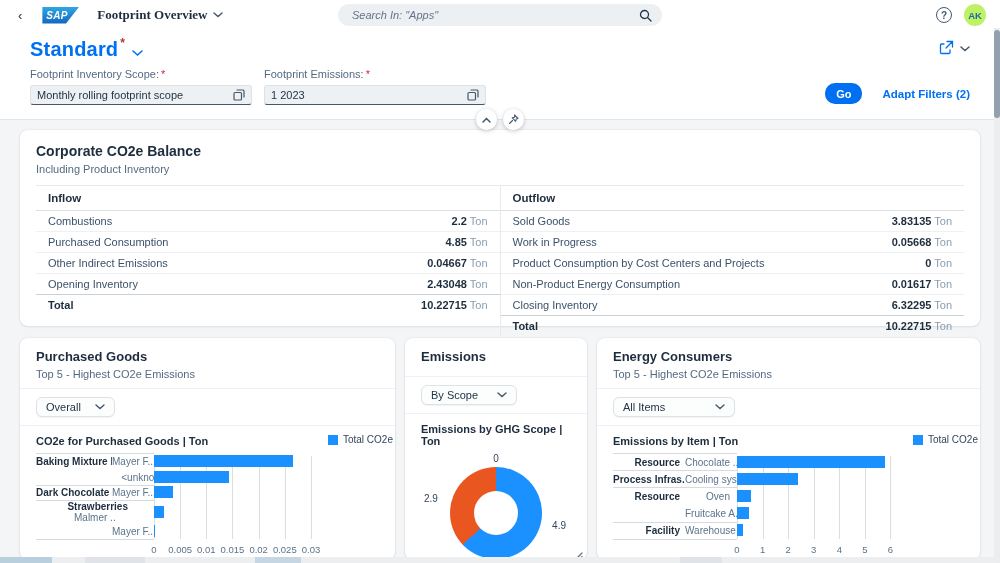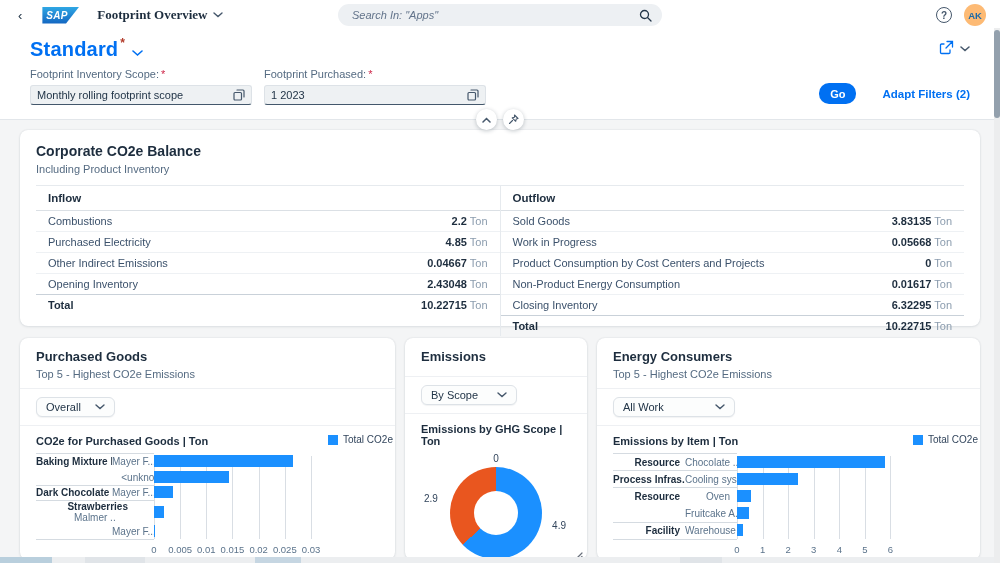--- a/index.html
+++ b/index.html
@@ -15,38 +15,38 @@
   .sap-logo span { color:#fff; font-style:italic; font-weight:bold; font-size:10px; padding-left:4px; letter-spacing:.3px; }
   .app-title { margin-left:18px; font-size:13px; font-weight:700; color:#1d2d3e; display:flex; align-items:center; gap:6px; cursor:pointer;font-family:Liberation Serif, serif; }
   .chev { color:#46586c; display:inline-flex; }
   .search-pill { position:absolute; left:50%; top:4px; transform:translateX(-50%); width:324px; height:22px;
                  background:#edf0f3; border-radius:11px; display:flex; align-items:center; padding:0 10px 0 14px; }
   .search-pill input { flex:1; border:none; background:transparent; outline:none; font-size:11px; color:#223548; font-family:"Liberation Sans",sans-serif; }
   .search-pill input::placeholder { font-style:italic; color:#62738a; }
   .hdr-right { margin-left:auto; display:flex; align-items:center; gap:12px; }
   .help-icon { width:16px; height:16px; border:1.4px solid #46586c; border-radius:50%; font-size:10px; font-weight:700;
                color:#46586c; display:flex; align-items:center; justify-content:center; cursor:pointer; }
-  .avatar { width:22px; height:22px; border-radius:50%; background:#fdba74; color:#1b6aa8; font-size:9.5px; font-weight:700;
+  .avatar { width:22px; height:22px; border-radius:50%; background:#bef264; color:#1b6aa8; font-size:9.5px; font-weight:700;
             display:flex; align-items:center; justify-content:center; cursor:pointer; }
 
   .variant-bar { display:flex; align-items:center; padding:4px 30px 0 30px; height:34px; }
   .variant-title { font-size:20px; font-weight:800; color:#0070f2; letter-spacing:.2px; cursor:pointer; display:flex; align-items:flex-start; gap:2px; }
   .variant-dirty { font-size:12px; color:#b23b2a; margin-top:-2px; }
   .variant-chev { color:#0070f2; margin:8px 0 0 7px; }
   .variant-actions { margin-left:auto; display:flex; align-items:center; gap:6px; color:#0070f2; cursor:pointer; }
 
   .filter-bar { display:flex; align-items:flex-end; padding:4px 30px 14px 30px; }
   .filter-group { width:222px; margin-right:12px; }
   .filter-label { font-size:11px; color:#556b82; margin-bottom:5px; }
   .req { color:#ce2749; margin-left:2px; }
   .filter-input { display:flex; align-items:center; height:20px; background:#eef1f3; border:1px solid #dde2e7;
                   border-bottom:1px solid #43576b; border-radius:3px; padding:0 6px; }
   .filter-input input { flex:1; border:none; background:transparent; outline:none; font-size:11px; color:#223548; font-family:"Liberation Sans",sans-serif; }
   .vh-icon { color:#46586c; display:inline-flex; cursor:pointer; }
-  .filter-actions { margin-left:auto; display:flex; align-items:center; gap:26px; padding-bottom:1px; }
+  .filter-actions { margin-left:auto; display:flex; align-items:center; gap:20px; padding-bottom:1px; }
   .go-btn { background:#0070f2; color:#fff; font-size:11px; font-weight:700; border:none; border-radius:10px;
             height:21px; padding:0 11px; cursor:pointer; font-family:"Liberation Sans",sans-serif; }
   .adapt-link { color:#0070f2; font-size:11.5px; font-weight:700; cursor:pointer; }
 
   .filter-edge { position:relative; border-top:1px solid #e2e6ea; height:0; }
   .edge-btns { position:absolute; left:50%; top:-11px; transform:translateX(-50%); display:flex; gap:6px; }
   .edge-btn { width:21px; height:21px; border-radius:50%; background:#fff; box-shadow:0 1px 4px rgba(27,45,62,.28);
               display:flex; align-items:center; justify-content:center; color:#46586c; cursor:pointer; }
 
   
@@ -180,21 +180,21 @@
         <input value="Monthly rolling footprint scope" style="">
         <span class="vh-icon">
             <svg width="12" height="12" viewBox="0 0 12 12">
               <rect x="1" y="3.5" width="7.5" height="7.5" rx="1" stroke="currentColor" stroke-width="1.2" fill="none"></rect>
               <path d="M4 1h6a1 1 0 0 1 1 1v6" stroke="currentColor" stroke-width="1.2" fill="none" stroke-linecap="round"></path>
             </svg>
           </span>
       </div>
     </div>
     <div class="filter-group">
-      <div class="filter-label"><span>Footprint Purchased:</span><span class="req">*</span></div>
+      <div class="filter-label"><span>Footprint Emissions:</span><span class="req">*</span></div>
       <div class="filter-input">
         <input value="1 2023" style="">
         <span class="vh-icon">
             <svg width="12" height="12" viewBox="0 0 12 12">
               <rect x="1" y="3.5" width="7.5" height="7.5" rx="1" stroke="currentColor" stroke-width="1.2" fill="none"></rect>
               <path d="M4 1h6a1 1 0 0 1 1 1v6" stroke="currentColor" stroke-width="1.2" fill="none" stroke-linecap="round"></path>
             </svg>
           </span>
       </div>
     </div>
@@ -228,21 +228,21 @@
       <div class="balance-sub">Including Product Inventory</div>
     </div>
     <div class="balance-table">
       <div class="balance-half left">
         <div class="bal-header">Inflow</div>
       <div class="bal-row">
             <span class="nm">Combustions</span>
             <span class="val"><b>2.2</b><span class="unit"> Ton</span></span>
           </div>
           <div class="bal-row">
-            <span class="nm">Purchased Electricity</span>
+            <span class="nm">Purchased Consumption</span>
             <span class="val"><b>4.85</b><span class="unit"> Ton</span></span>
           </div>
           <div class="bal-row">
             <span class="nm">Other Indirect Emissions</span>
             <span class="val"><b>0.04667</b><span class="unit"> Ton</span></span>
           </div>
           <div class="bal-row">
             <span class="nm">Opening Inventory</span>
             <span class="val"><b>2.43048</b><span class="unit"> Ton</span></span>
           </div>
@@ -404,21 +404,21 @@
     </div>
 
     <div class="card chart-card">
       <div class="card-head">
         <div class="card-title">Energy Consumers</div>
         <div class="card-sub">Top 5 - Highest CO2e Emissions</div>
       </div>
       <div class="hr"></div>
       <div class="card-toolbar">
         <span class="dropdown wide">
-          <span>All Work</span>
+          <span>All Items</span>
           <span class="chev">
               <svg width="10" height="6" viewBox="0 0 10 6">
                 <path d="M1 1l4 3.6L9 1" stroke="currentColor" stroke-width="1.4" fill="none" stroke-linecap="round"></path>
               </svg>
             </span>
         </span>
       </div>
       <div class="hr"></div>
       <div class="chart-title">Emissions by Item | Ton</div>
       <div class="chart-area bc">

